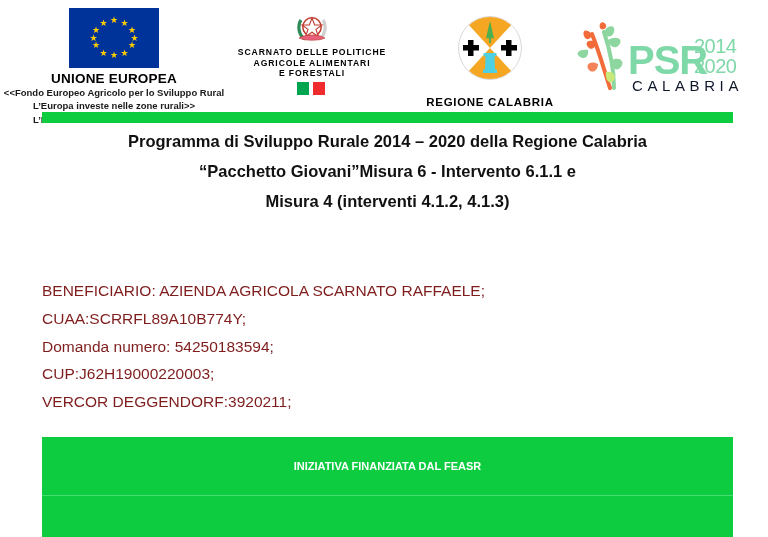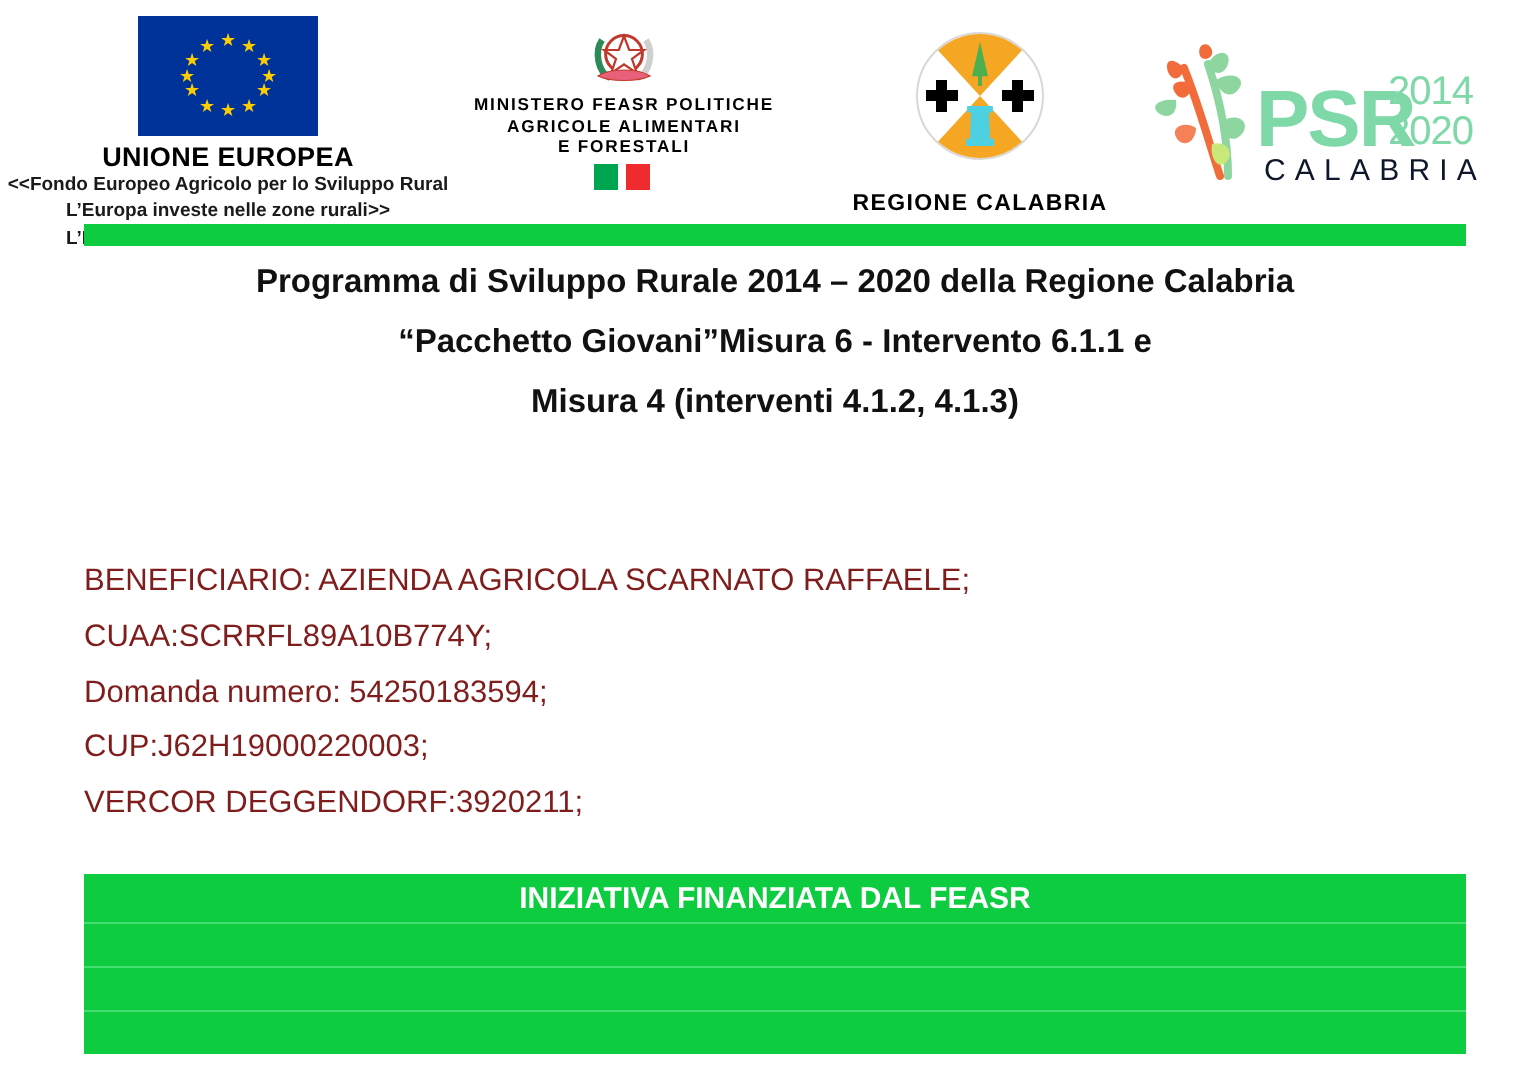--- a/index.html
+++ b/index.html
@@ -226,23 +226,23 @@
     width: 691px;
     border-collapse: collapse;
   }
   .footer-table td {
     background: #0DCC3F;
     border: 0;
     border-bottom: 1px solid #45DE70;
     height: 21px;
     text-align: center;
     color: #ffffff;
-    font-size: 15px;
-    font-weight: bold;
-    padding: 0;
+    font-size: 11px;
+    font-weight: bold;
+    padding: 17px;
   }
   .footer-table td.tall { height: 24px; }
   .footer-table tr:last-child td { border-bottom: none; }
 </style>
 </head>
 <body>
 
 <div class="logo-strip">
 
   <div class="eu-block">
@@ -269,21 +269,21 @@
   <div class="min-block">
     <div class="min-emblem">
       <svg width="34" height="30" viewBox="0 0 34 30">
         <path d="M6 6 C2 12 4 22 10 25" stroke="#2E8B57" stroke-width="3.2" fill="none"></path>
         <path d="M28 6 C32 12 30 22 24 25" stroke="#D0D0D0" stroke-width="3.2" fill="none"></path>
         <circle cx="17" cy="13" r="9.2" fill="none" stroke="#C0392B" stroke-width="1.5"></circle>
         <path d="M17 4 L19.6 11 L27 11 L21 15.4 L23.4 22.6 L17 18.2 L10.6 22.6 L13 15.4 L7 11 L14.4 11 Z" fill="#ffffff" stroke="#C0392B" stroke-width="1.1"></path>
         <path d="M4 24 C10 20 24 20 30 24 C24 27 10 27 4 24 Z" fill="#E8607A" stroke="#C0392B" stroke-width="0.6"></path>
       </svg>
     </div>
-    <div class="min-name">MINISTERO FEASR POLITICHE</div>
+    <div class="min-name">SCARNATO DELLE POLITICHE</div>
     <div class="min-name">AGRICOLE ALIMENTARI</div>
     <div class="min-name">E FORESTALI</div>
     <div class="min-flag">
       <i class="g"></i>
         <i class="s"></i>
         <i class="r"></i>
     </div>
   </div>
 
   <div class="cal-block">

